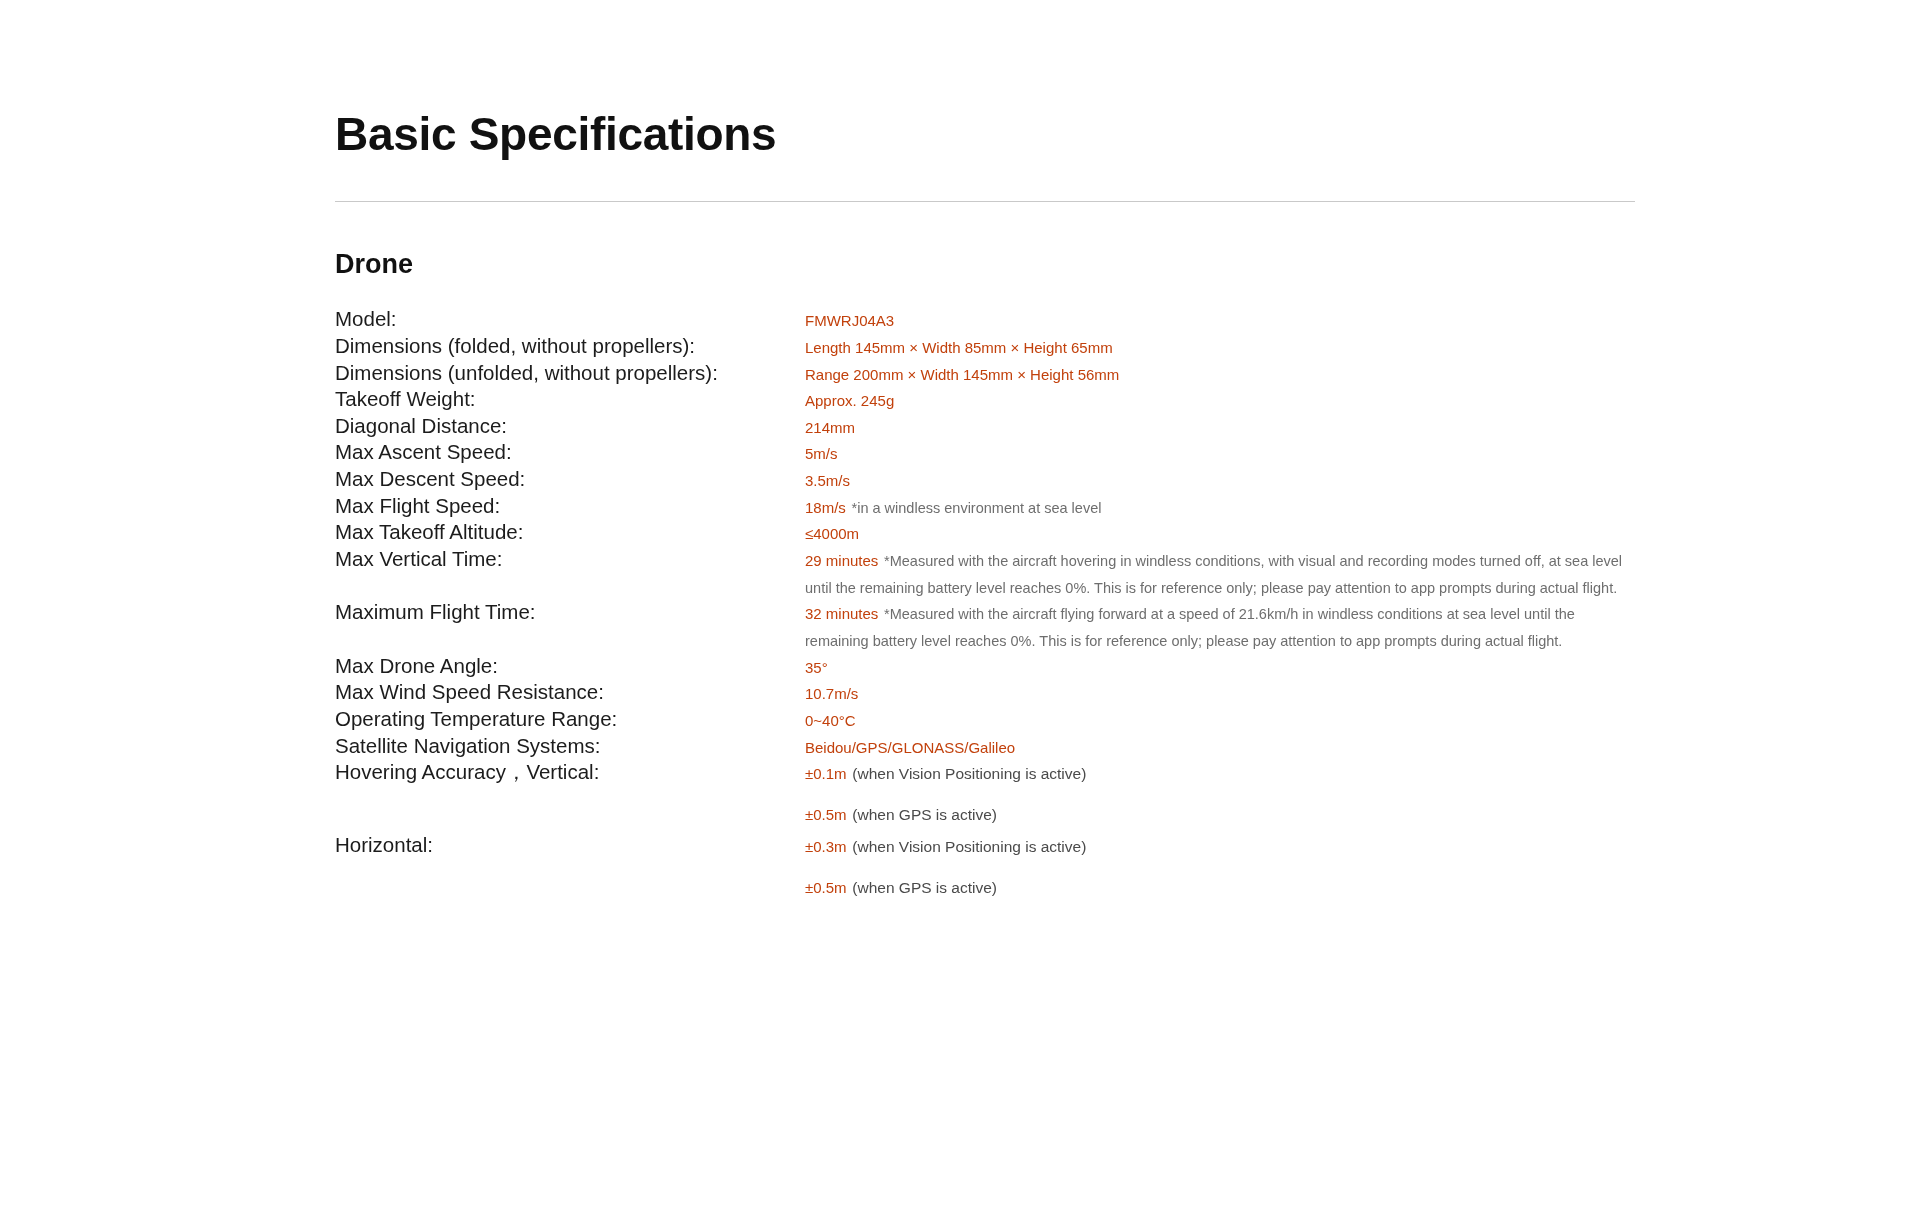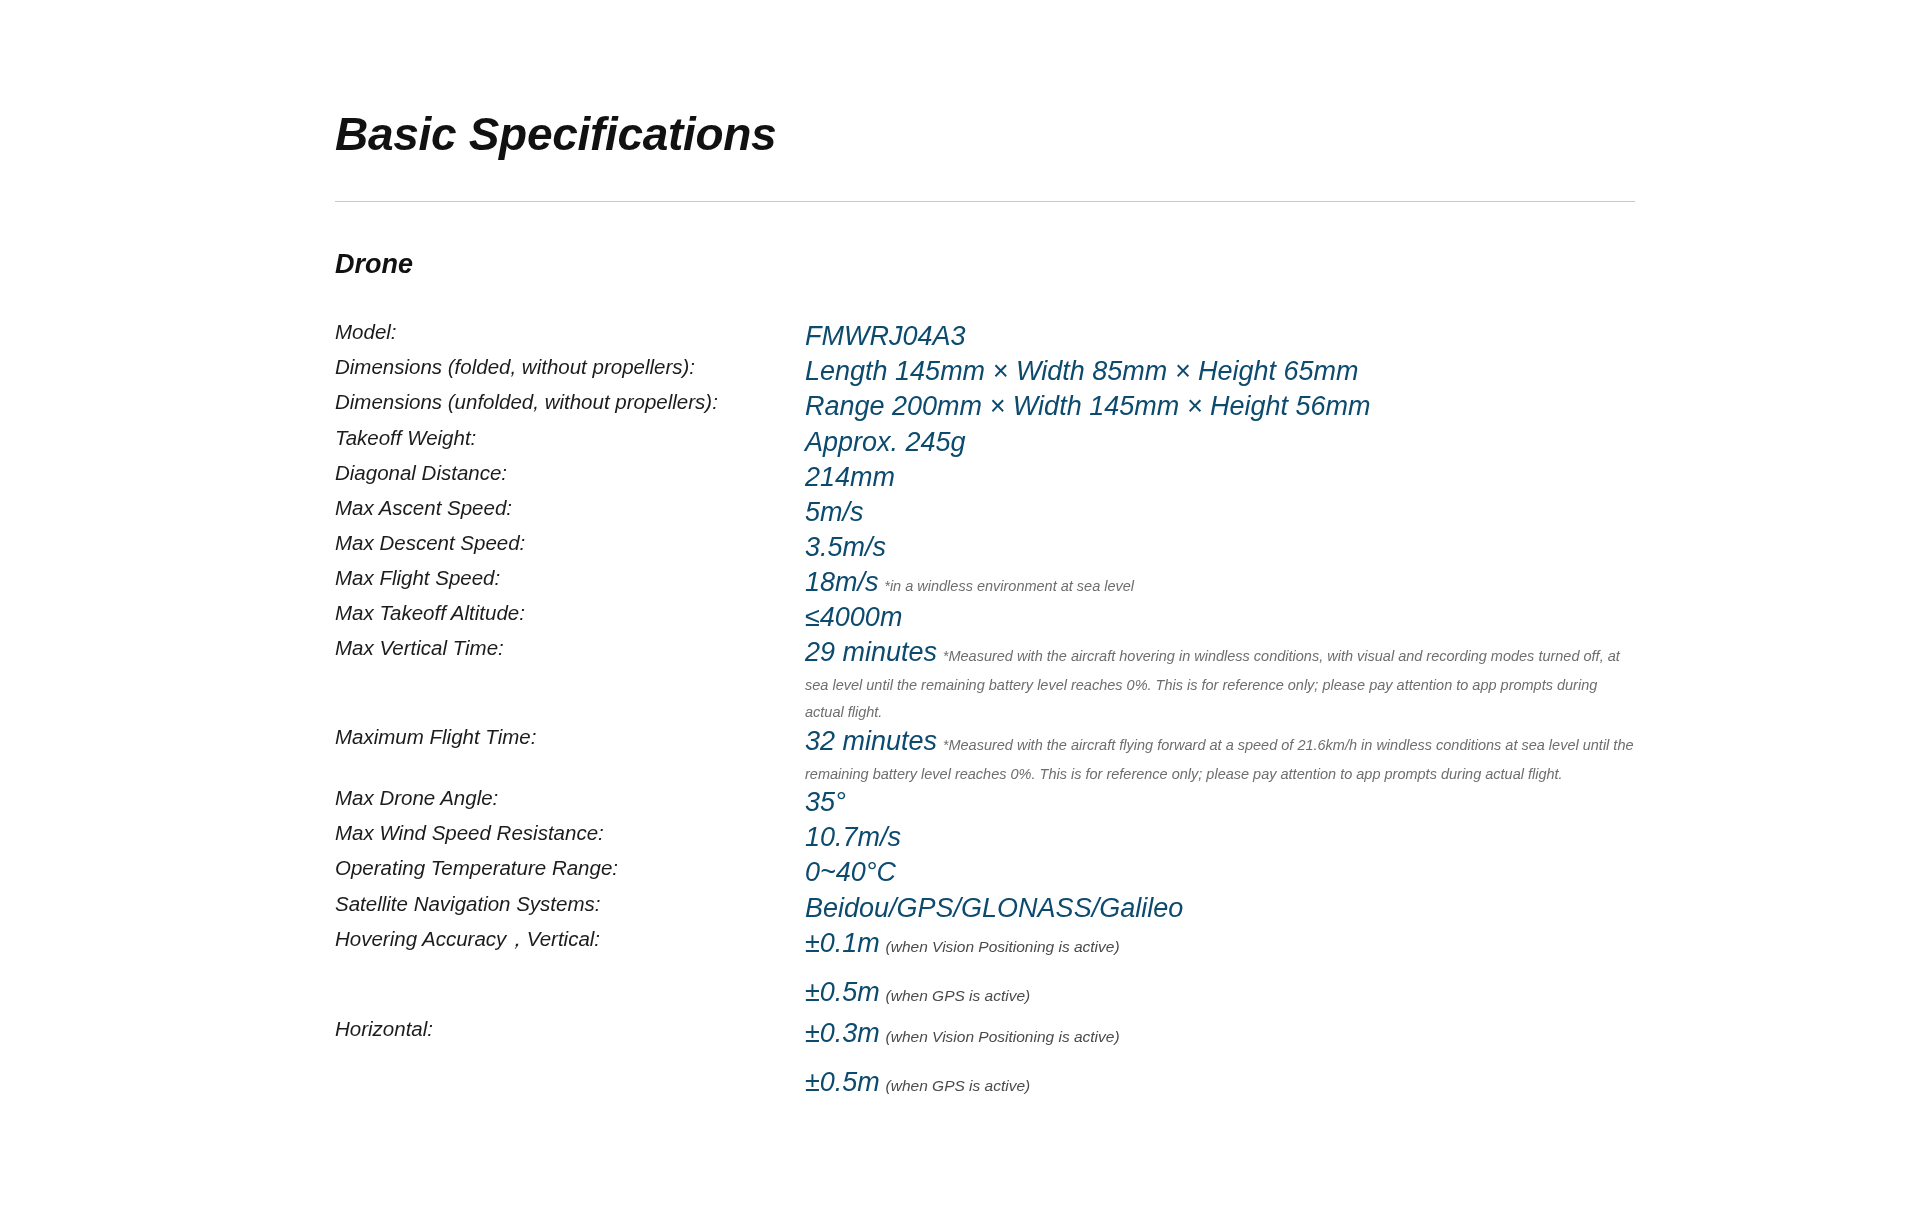--- a/index.html
+++ b/index.html
@@ -13,21 +13,20 @@
     font-family: "Liberation Sans", sans-serif;
     color: #1a1a1a;
     overflow: hidden;
   }
   .page {
     position: relative;
     width: 1920px;
     height: 862px;
     box-sizing: border-box;
     padding: 0;
-    font-style: italic;
   }
   .content {
     position: absolute;
     left: 335px;
     top: 108px;
     width: 1310px;
   }
   .page-title {
     font-size: 46px;
     font-weight: bold;
@@ -43,21 +42,21 @@
   }
   .section-title {
     font-size: 27px;
     font-weight: bold;
     color: #111111;
     margin-top: 46px;
     margin-bottom: 8px;
     line-height: 1.2;
   }
   table.spec-table {
-    margin-top: 39px;
+    margin-top: 26px;
     border-collapse: collapse;
     width: 1300px;
     table-layout: fixed;
   }
   table.spec-table td {
     vertical-align: top;
     padding: 0;
   }
   td.label-cell {
     width: 470px;
@@ -70,22 +69,22 @@
   }
   td.value-cell {
     width: 830px;
     font-size: 20.5px;
     color: #1c1c1c;
     padding-top: 8px;
     padding-bottom: 8px;
     line-height: 1.3;
   }
   .val-main {
-    font-size: 27px;
-    color: #0c4a6e;
+    font-size: 15px;
+    color: #c2410c;
   }
   .note {
     font-size: 14.5px;
     color: #6e6e6e;
     line-height: 1.45;
   }
   .note-inline {
     font-size: 14.5px;
     color: #6e6e6e;
   }

